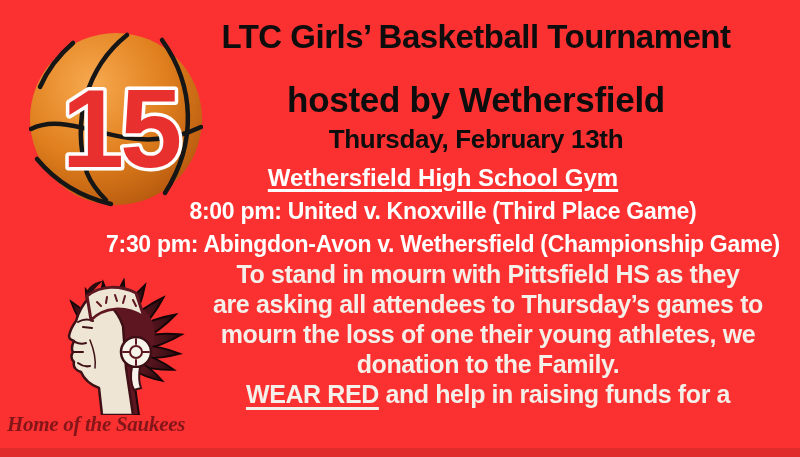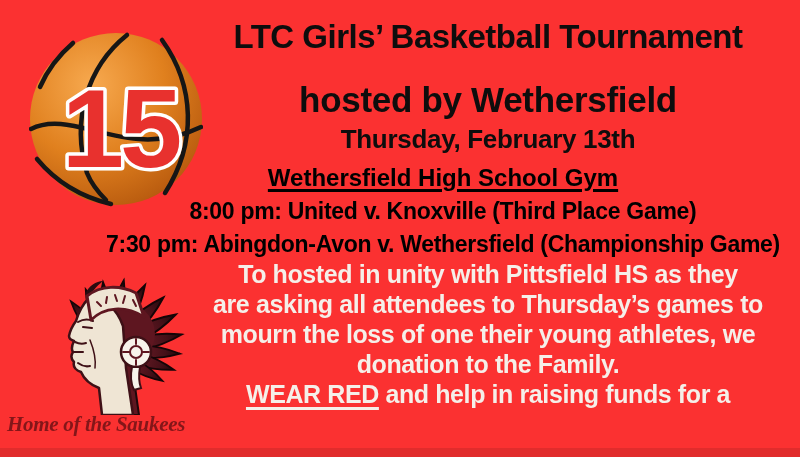--- a/index.html
+++ b/index.html
@@ -12,31 +12,31 @@
     height: 457px;
     background: #FB3131;
     overflow: hidden;
   }
 
   
   .ball { position: absolute; left: 29px; top: 31px; width: 174px; height: 176px; }
 
   
   .title-block {
-    position: absolute; left: 180px; top: 17px; width: 616px;
+    position: absolute; left: 168px; top: 17px; width: 616px;
     text-align: center; color: #0e0d0d; font-weight: bold;
   }
   .title-line1 { font-size: 33px; letter-spacing: -0.5px; white-space: nowrap; line-height: 40px; }
   .title-line2 { font-size: 35px; letter-spacing: -0.3px; white-space: nowrap; line-height: 40px; margin-top: 23px; }
   .title-line3 { font-size: 26px; letter-spacing: -0.3px; white-space: nowrap; line-height: 32px; margin-top: 3px; }
 
   
   .schedule {
     position: absolute; left: 85px; top: 163px; width: 716px;
-    text-align: center; color: #000000; font-weight: bold;
+    text-align: center; color: #ffffff; font-weight: bold;
   }
   .venue {
     font-size: 24px; line-height: 29px; white-space: nowrap;
     text-decoration: underline; text-decoration-thickness: 2.5px; text-underline-offset: 3px;
   }
   .game { font-size: 23px; letter-spacing: -0.3px; line-height: 28px; margin-top: 5px; white-space: nowrap; }
 
   
   .announcement {
     position: absolute; left: 178px; top: 259px; width: 620px;
@@ -91,21 +91,21 @@
     <div class="title-line3">Thursday, February 13th</div>
   </div>
 
   <div class="schedule">
     <div class="venue">Wethersfield High School Gym</div>
     <div class="game">8:00 pm: United v. Knoxville (Third Place Game)</div>
     <div class="game">7:30 pm: Abingdon-Avon v. Wethersfield (Championship Game)</div>
   </div>
 
   <div class="announcement">
-    <div>To hosted in unity with Pittsfield HS as they</div>
+    <div>To stand in mourn with Pittsfield HS as they</div>
     <div>are asking all attendees to Thursday’s games to</div>
     <div>mourn the loss of one their young athletes, we</div>
     <div>donation to the Family.</div>
     <div><span class="underline">WEAR RED</span> <span>and help in raising funds for a</span></div>
   </div>
 
   <svg class="mascot" viewBox="0 0 150 153" aria-hidden="true">
     <defs>
       <linearGradient id="featherGrad" gradientUnits="userSpaceOnUse" x1="0" y1="4" x2="0" y2="-62">
         <stop offset="0" stop-color="#8A2C38"></stop>

